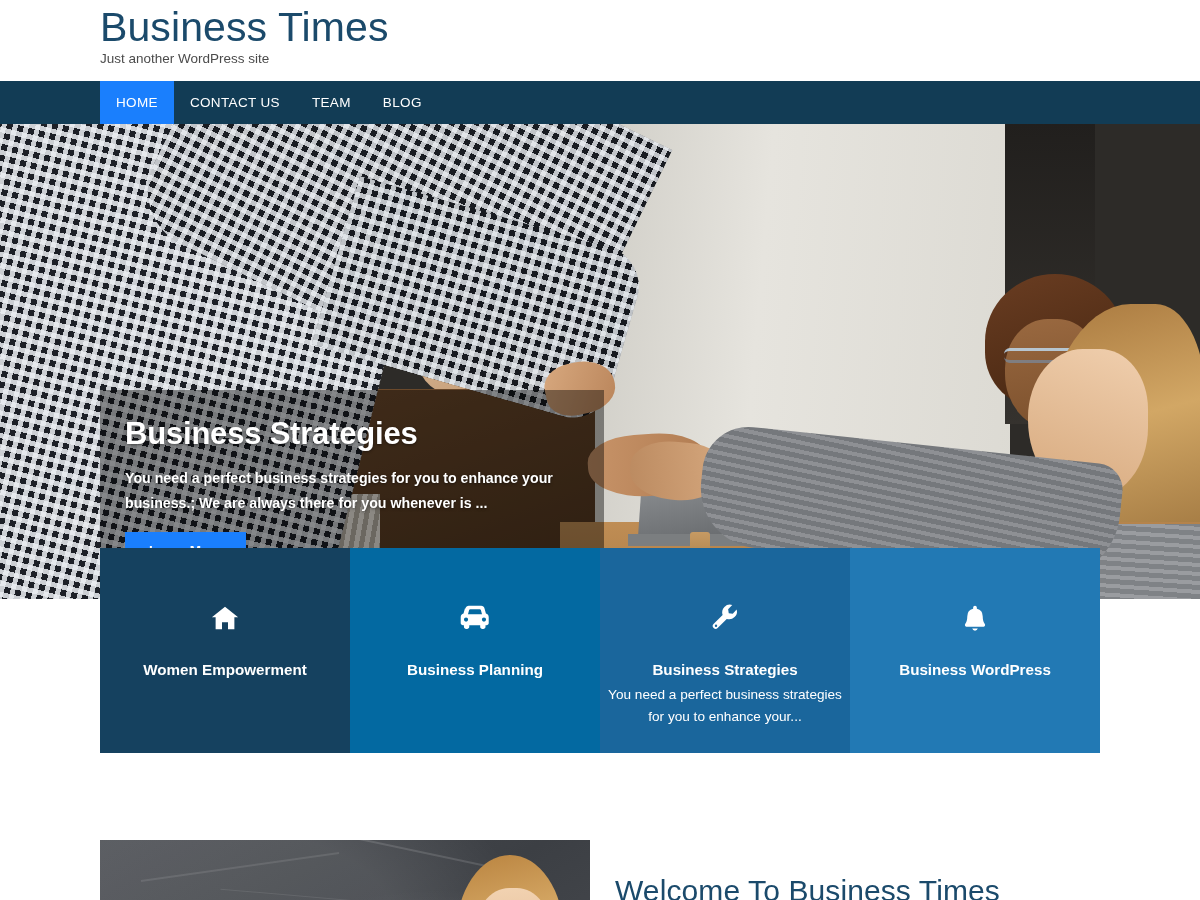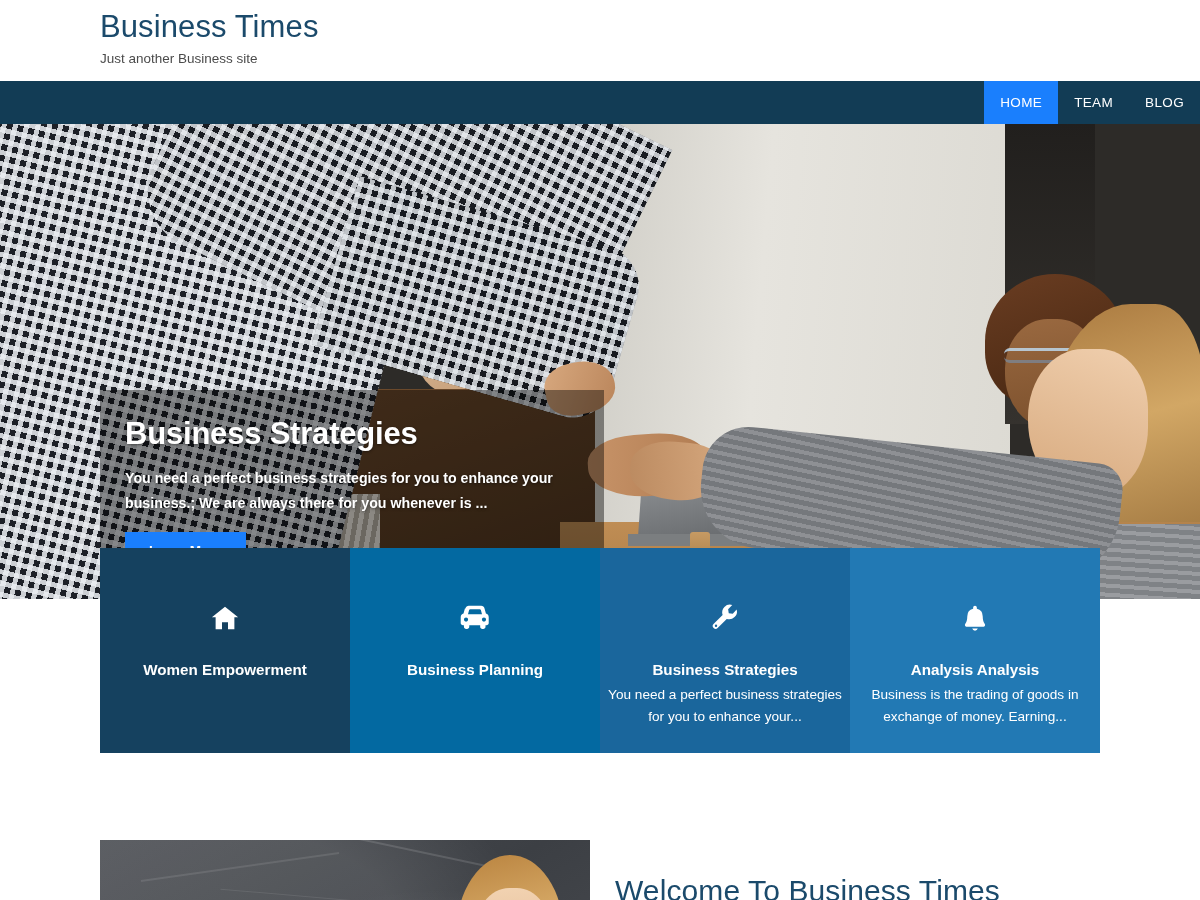--- a/index.html
+++ b/index.html
@@ -13,21 +13,21 @@
   }
 
   
   .site-header {
     width: 1200px;
     height: 81px;
     background: #ffffff;
     padding: 8px 0 0 100px;
   }
   .site-title {
-    font-size: 31px;
+    font-size: 41px;
     font-weight: 400;
     color: #1b4a6b;
     letter-spacing: 0.1px;
     line-height: 38px;
   }
   .site-tagline {
     font-size: 13.5px;
     color: #4b4b4b;
     line-height: 20px;
     margin-top: 3px;
@@ -35,21 +35,20 @@
   }
 
   
   .nav-bar {
     width: 1200px;
     height: 43px;
     background: #123c55;
     display: flex;
     align-items: stretch;
     padding-left: 100px;
-    justify-content: flex-end;
   }
   .nav-item {
     display: flex;
     align-items: center;
     padding: 0 16px;
     color: #ffffff;
     font-size: 13.5px;
     letter-spacing: 0.35px;
     text-transform: uppercase;
     cursor: pointer;
@@ -383,25 +382,26 @@
     color: #3a3a3a;
     margin-top: 12px;
     width: 480px;
   }
 </style>
 </head>
 <body>
 
 <div class="site-header">
   <div class="site-title">Business Times</div>
-  <div class="site-tagline">Just another Business site</div>
+  <div class="site-tagline">Just another WordPress site</div>
 </div>
 
 <nav class="nav-bar">
   <div class="nav-item active">HOME</div>
+  <div class="nav-item">CONTACT US</div>
   <div class="nav-item">TEAM</div>
   <div class="nav-item">BLOG</div>
 </nav>
 
 <section class="hero">
   <div class="hero-photo">
     <div class="hp-wall-dark"></div>
     <div class="hp-wall"></div>
     <div class="hp-wall-right"></div>
     <div class="hp-afro"></div>
@@ -470,22 +470,21 @@
     <div class="feature-title">Business Strategies</div>
     <div class="feature-text">You need a perfect business strategies for you to enhance your...</div>
   </div>
 
   <div class="feature-card" style="background:#2279b4">
     <div class="feature-icon">
       <svg width="28" height="30" viewBox="0 0 24 24" aria-hidden="true">
         <path d="M12 1.6c-.9 0-1.6.7-1.6 1.6v.8a6.6 6.6 0 0 0-5 6.4c0 3.3-.8 5.3-1.7 6.5-.4.5-.5 1.2-.2 1.8.3.5.9.9 1.5.9h14c.6 0 1.2-.4 1.5-.9.3-.6.2-1.3-.2-1.8-.9-1.2-1.7-3.2-1.7-6.5a6.6 6.6 0 0 0-5-6.4v-.8c0-.9-.7-1.6-1.6-1.6zM9.6 21.1a2.5 2.5 0 0 0 4.8 0H9.6z"></path>
       </svg>
     </div>
-    <div class="feature-title">Analysis Analysis</div>
-    <div class="feature-text">Business is the trading of goods in exchange of money. Earning...</div>
+    <div class="feature-title">Business WordPress</div>
   </div>
 
 </div>
 
 <section class="welcome">
   <div class="welcome-inner">
     <div class="welcome-photo">
       <div class="wp-scratch1"></div>
       <div class="wp-scratch2"></div>
       <div class="wp-scratch3"></div>

